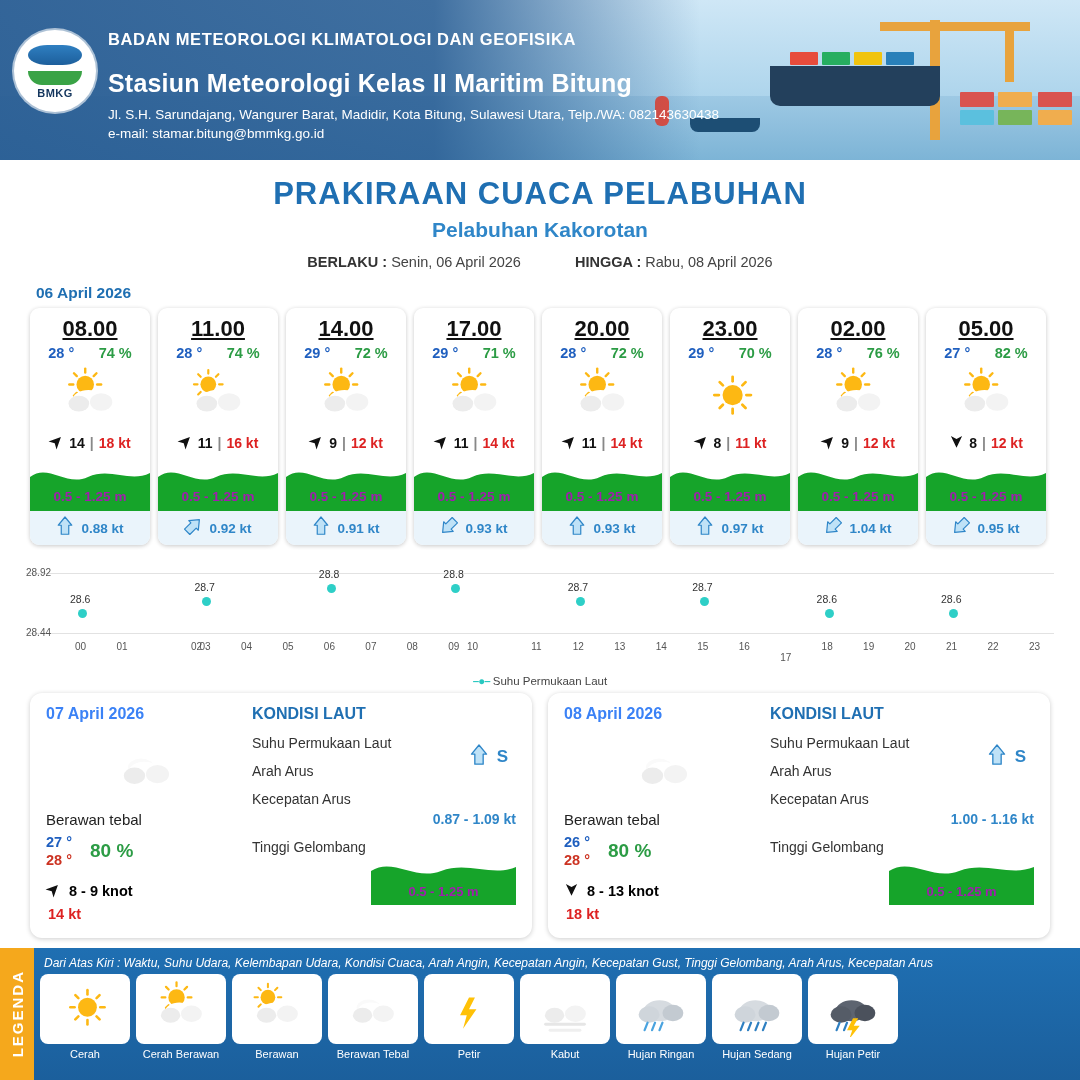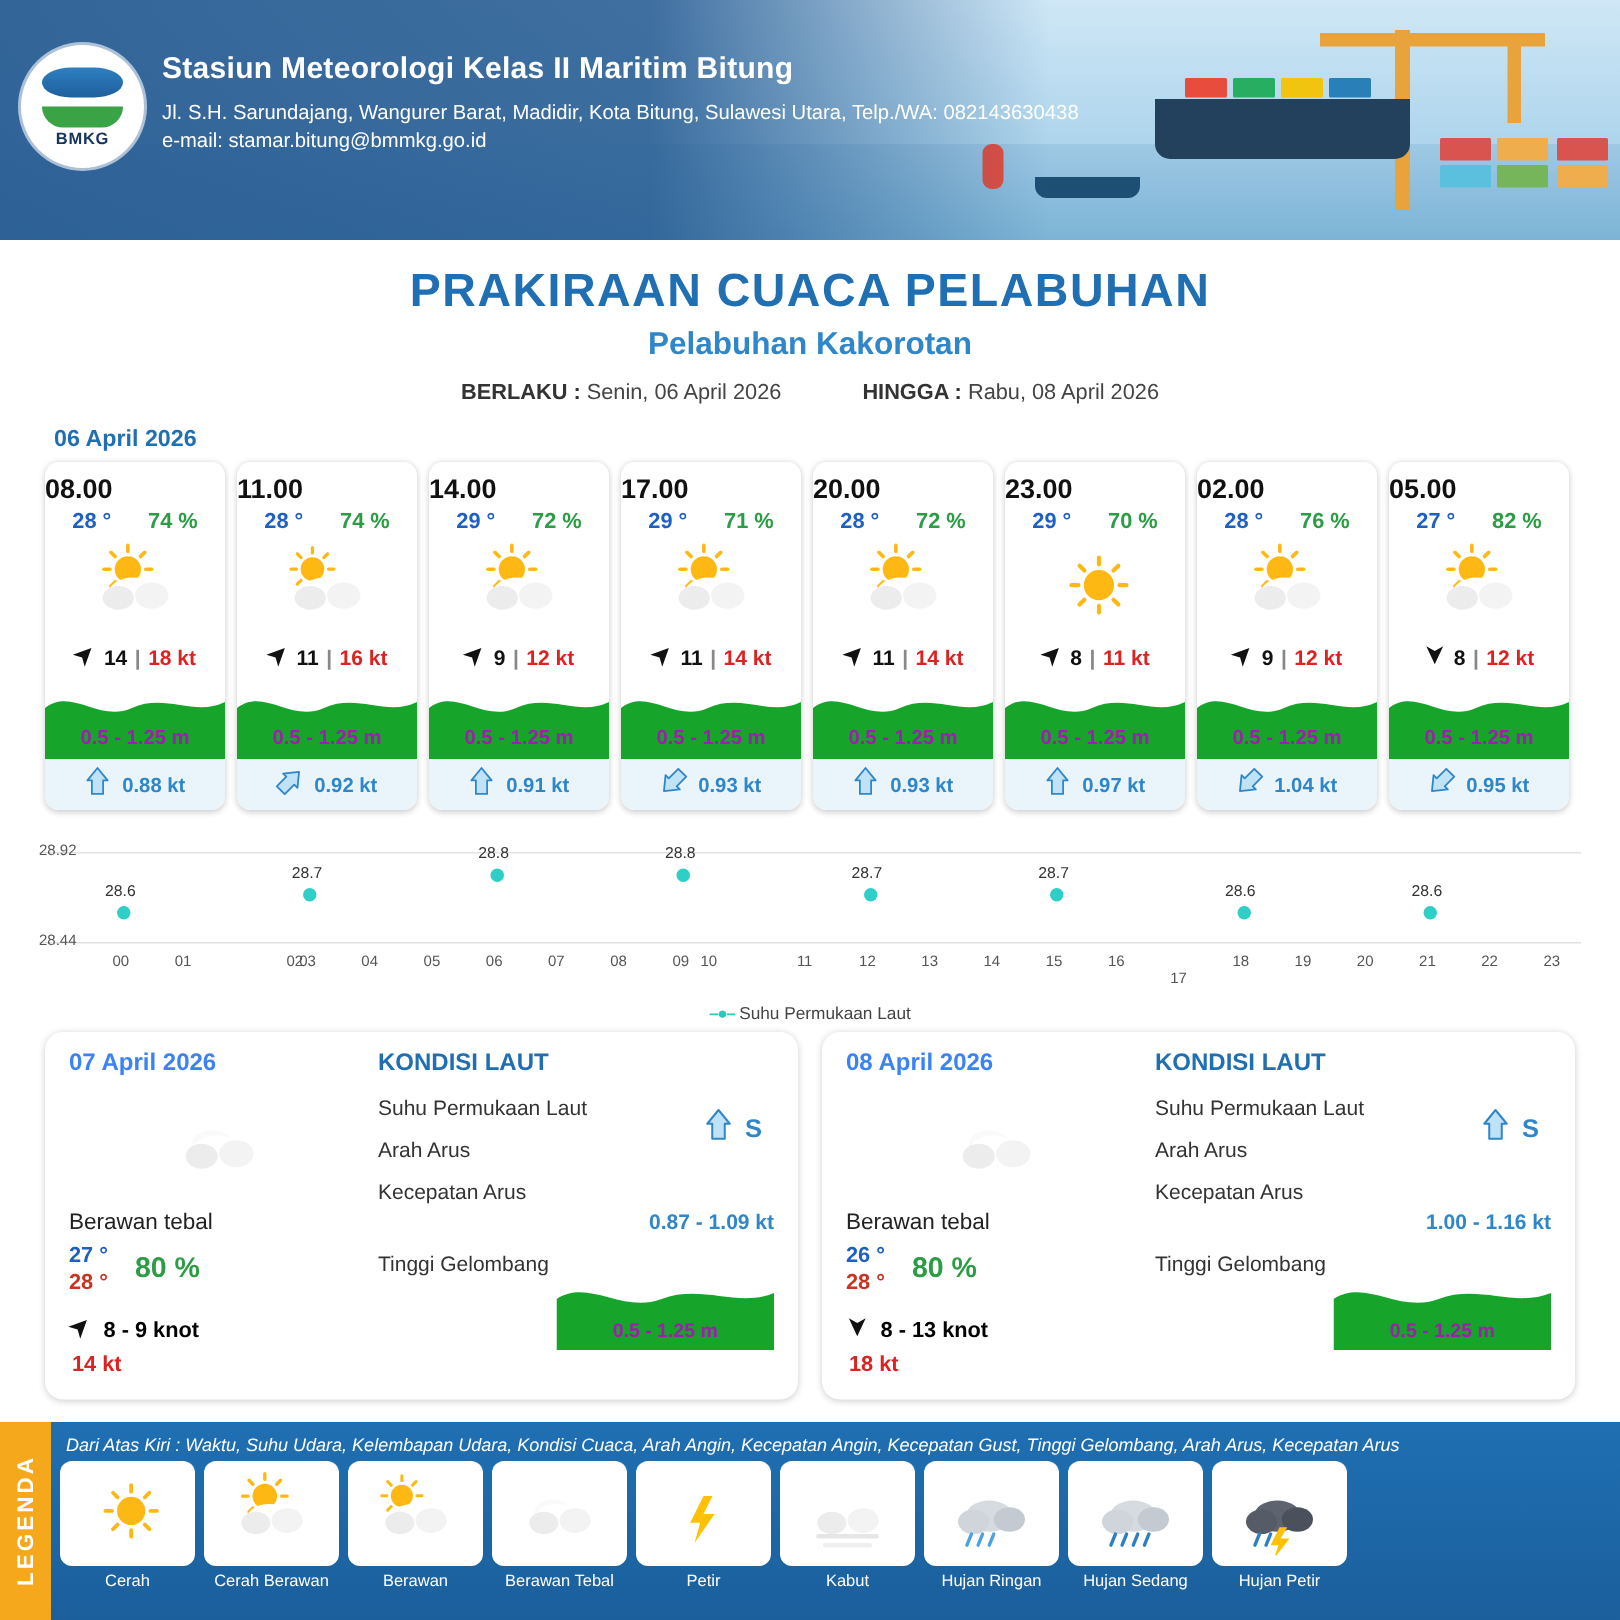--- a/index.html
+++ b/index.html
@@ -36,42 +36,42 @@
     border-radius:50%; background:#fff; display:flex; align-items:center; justify-content:center;
     flex-direction:column; box-shadow:0 0 0 2px rgba(255,255,255,.6);
   }
   .logo .lg-arc { width:54px; height:26px; position:relative; }
   .logo .lg-arc:before{content:"";position:absolute;left:0;top:2px;width:54px;height:20px;
     border-radius:50%/70%; background:linear-gradient(180deg,#2f7fc1,#1d5f9c);}
   .logo .lg-wave { width:54px;height:14px;background:#3aa346;border-radius:0 0 26px 26px;margin-top:2px;}
   .logo .lg-txt { font-size:11px; font-weight:bold; color:#14365e; letter-spacing:.5px; margin-top:2px;}
   .hdr-texts { position:absolute; left:108px; top:30px; color:#fff; }
   .hdr-l1 { font-size:16.5px; font-weight:bold; letter-spacing:.6px; }
-  .hdr-l2 { font-size:20px; font-weight:bold; margin-top:5px; letter-spacing:.2px;}
+  .hdr-l2 { font-size:25px; font-weight:bold; margin-top:20px; letter-spacing:.2px;}
   .hdr-l3 { font-size:13.5px; margin-top:9px; }
   .hdr-l4 { font-size:13.5px; margin-top:4px; }
 
   
   .title-main { text-align:center; color:#1f6fb2; font-size:31px; font-weight:bold;
                 letter-spacing:1px; margin-top:16px; }
   .title-sub  { text-align:center; color:#2f86c8; font-size:21px; font-weight:bold; margin-top:6px;}
   .valid-row { display:flex; justify-content:center; gap:54px; margin-top:12px; font-size:14.5px; }
   .valid-row .lab { font-weight:bold; color:#333; }
   .valid-row .val { color:#444; }
 
   .date-label { color:#1f6fb2; font-weight:bold; font-size:15.5px; margin:14px 0 6px 36px; }
 
   
   .cards { display:flex; gap:8px; padding:0 30px; }
   .card {
     width:120px; background:#fff; border-radius:9px;
     box-shadow:0 1px 4px rgba(0,0,0,.22);
     overflow:hidden; position:relative;
   }
-  .c-time { font-size:18px; font-weight:bold; color:#111; padding:8px 0 2px; }
+  .c-time { text-align:center; font-size:22px; font-weight:bold; color:#111; padding:8px 0 2px;text-decoration:underline; }
   .c-th { display:flex; justify-content:space-around; align-items:center; padding:1px 6px 2px;}
   .c-temp { color:#1f5fbf; font-size:14.5px; font-weight:bold; }
   .c-hum  { color:#2c9c45; font-size:14.5px; font-weight:bold; }
   .c-icon { height:66px; display:flex; align-items:center; justify-content:center; }
   .c-wind { display:flex; align-items:center; justify-content:center; gap:5px; height:28px;
             font-size:14px; font-weight:bold; }
   .c-wind .kt1 { color:#111; }
   .c-wind .sep { color:#888; }
   .c-wind .kt2 { color:#d22; }
   .wave-wrap { position:relative; height:54px; }
@@ -161,20 +161,21 @@
     <div class="ship" style="left:690px;top:118px;width:70px;height:14px;border-radius:0 0 8px 8px;background:#1d4e74;"></div>
     <div class="cont" style="left:655px;top:96px;width:14px;height:30px;background:#e74c3c;border-radius:6px;"></div>
   </div>
   <div class="hdr-overlay"></div>
   <div class="logo">
     <div class="lg-arc"></div>
     <div class="lg-wave"></div>
     <div class="lg-txt">BMKG</div>
   </div>
   <div class="hdr-texts">
+    <div class="hdr-l1">BADAN METEOROLOGI KLIMATOLOGI DAN GEOFISIKA</div>
     <div class="hdr-l2">Stasiun Meteorologi Kelas II Maritim Bitung</div>
     <div class="hdr-l3">Jl. S.H. Sarundajang, Wangurer Barat, Madidir, Kota Bitung, Sulawesi Utara, Telp./WA: 082143630438</div>
     <div class="hdr-l4">e-mail: stamar.bitung@bmmkg.go.id</div>
   </div>
 </div>
 
 <div class="title-main">PRAKIRAAN CUACA PELABUHAN</div>
 <div class="title-sub">Pelabuhan Kakorotan</div>
 <div class="valid-row">
   <div><span class="lab">BERLAKU :</span>

